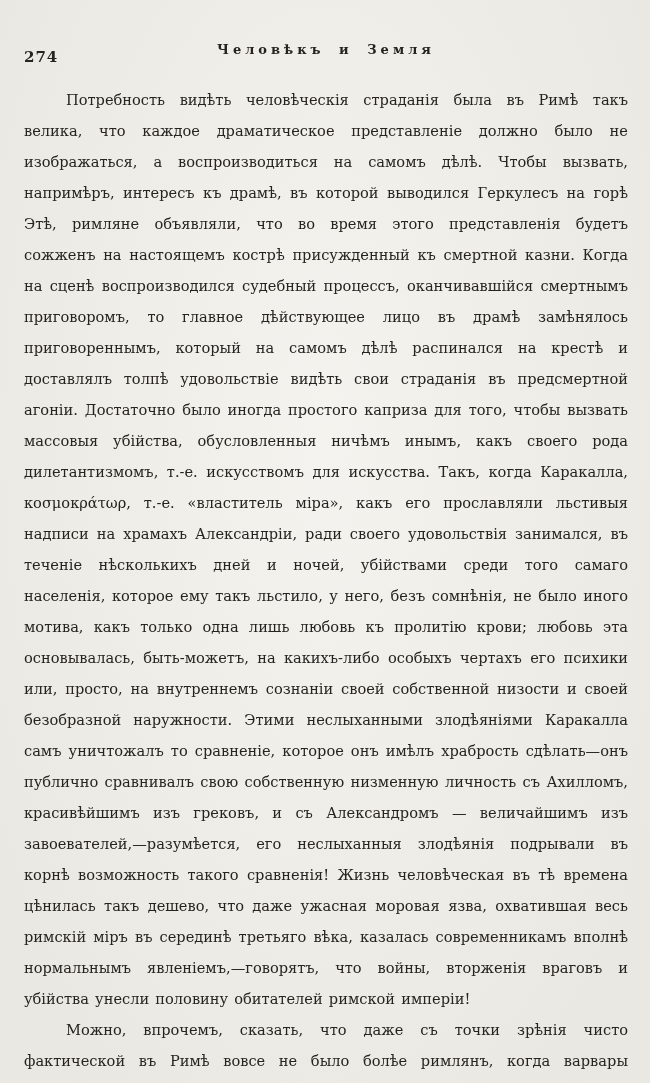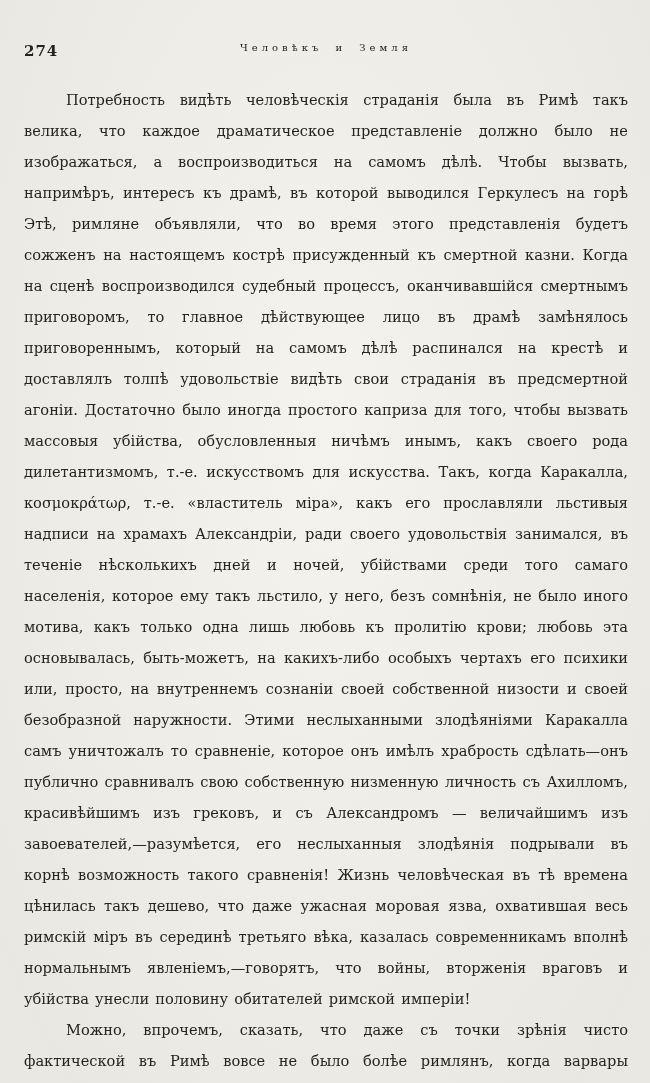--- a/index.html
+++ b/index.html
@@ -24,30 +24,30 @@
       #f1efe9;
   }
   .running-header {
     position: relative;
     height: 22px;
     margin-bottom: 20px;
   }
   .pagenum {
     position: absolute;
     left: 0;
-    top: 0;
+    top: 6px;
     font-size: 15px;
     letter-spacing: 1px;
     font-weight: bold;
   }
   .running-title {
     display: block;
     text-align: center;
-    font-size: 10px;
-    font-weight: normal;
+    font-size: 13px;
+    font-weight: bold;
     letter-spacing: 4px;
     word-spacing: 6px;
   }
   .text-block {
     font-size: 14.6px;
     line-height: 31px;
     text-align: justify;
     word-spacing: 1.5px;
   }
   .text-block p {

